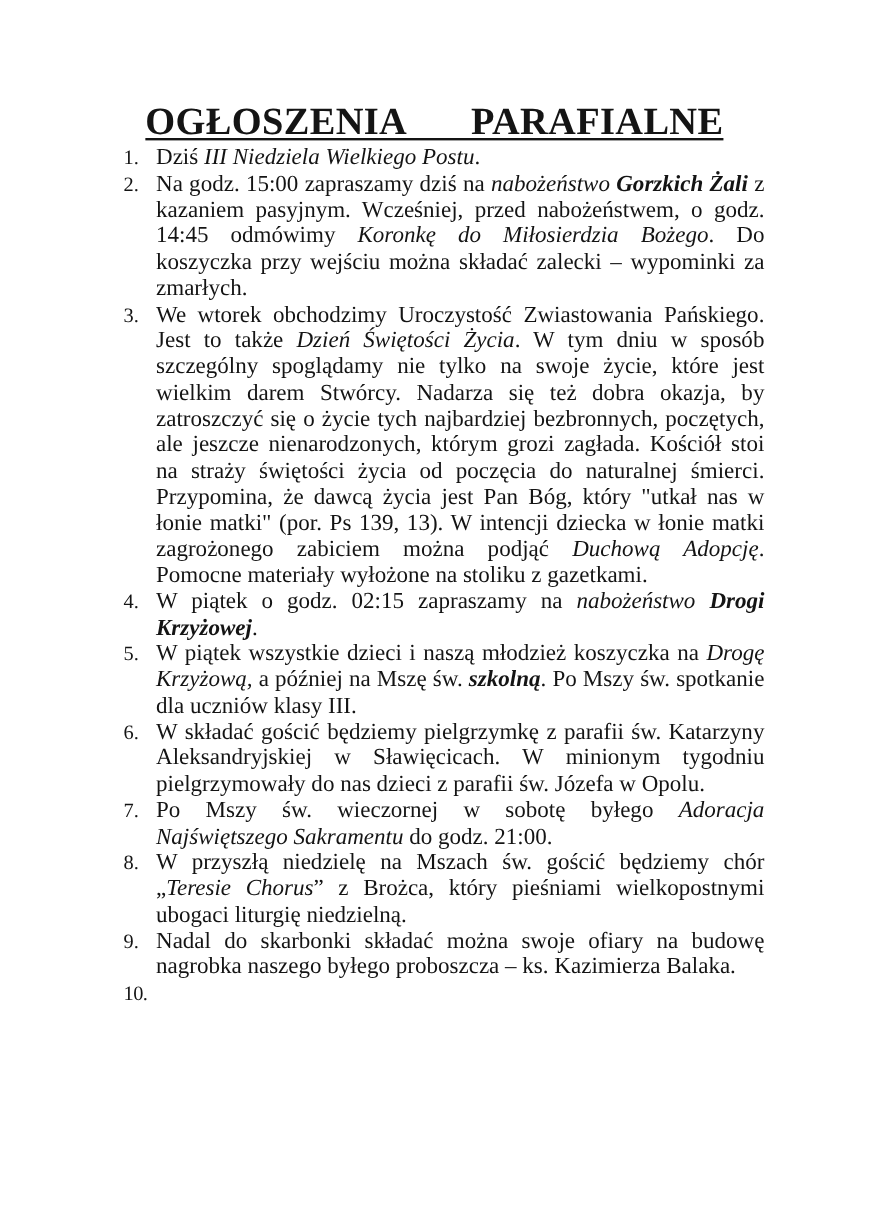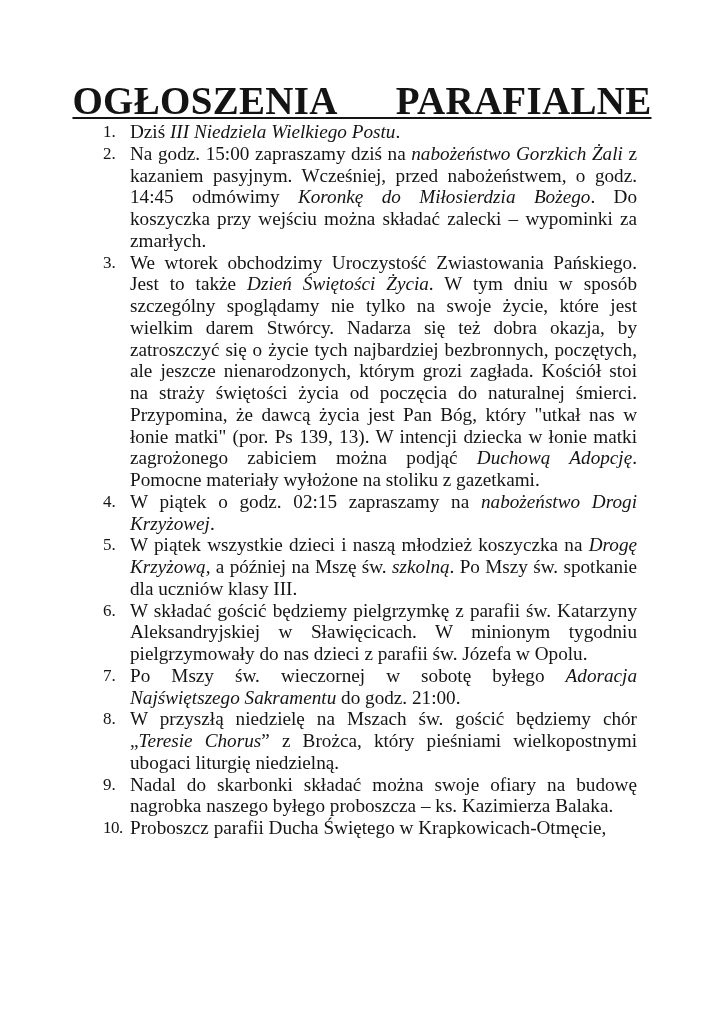--- a/index.html
+++ b/index.html
@@ -1,38 +1,38 @@
 <!DOCTYPE html>
 <html><head>
 <meta charset="utf-8">
 <style>
   html, body { margin: 0; padding: 0; background: #ffffff; }
   body { width: 724px; height: 1024px; overflow: hidden; position: relative;
          font-family: "Liberation Serif", "DejaVu Serif", serif; color: #141414; }
   .title { position: absolute; left: 0; width: 724px; top: 83px; text-align: center;
-           font-weight: bold; font-size: 39px; line-height: 36px; text-decoration: underline;
+           font-weight: bold; font-size: 32px; line-height: 36px; text-decoration: underline;
            text-decoration-thickness: 2px; text-underline-offset: 3px; letter-spacing: 0.3px;
            word-spacing: 10px; }
   .list { position: absolute; left: 103px; top: 121px; width: 534px; margin: 0; padding: 0; list-style: none; }
   .item { position: relative; padding-left: 27px; font-size: 19.2px; line-height: 21.75px;
           text-align: justify; }
   .num { position: absolute; left: 0; top: 0; width: 27px; font-size: 17px; }
   .num.wide { letter-spacing: -0.5px; }
   .txt i { font-style: italic; margin-top: 20px; }
-  .txt b { font-weight: normal; }
+  .txt b { font-weight: bold; }
 </style>
 </head>
 <body>
 
 <h1 class="title" style="margin:0;white-space:pre;">OGŁOSZENIA   PARAFIALNE</h1>
 
 <ol class="list">
     <li class="item"><span class="num">1.</span><span class="txt"><span>Dziś </span><i>III Niedziela Wielkiego Postu</i><span>.</span></span></li>
     <li class="item"><span class="num">2.</span><span class="txt"><span>Na godz. 15:00 zapraszamy dziś na </span><i>nabożeństwo</i><span> </span><b><i>Gorzkich Żali</i></b><span> z kazaniem pasyjnym. Wcześniej, przed nabożeństwem, o godz. 14:45 odmówimy </span><i>Koronkę do Miłosierdzia Bożego</i><span>. Do koszyczka przy wejściu można składać zalecki – wypominki za zmarłych.</span></span></li>
     <li class="item"><span class="num">3.</span><span class="txt"><span>We wtorek obchodzimy Uroczystość Zwiastowania Pańskiego. Jest to także </span><i>Dzień Świętości Życia</i><span>. W tym dniu w sposób szczególny spoglądamy nie tylko na swoje życie, które jest wielkim darem Stwórcy. Nadarza się też dobra okazja, by zatroszczyć się o życie tych najbardziej bezbronnych, poczętych, ale jeszcze nienarodzonych, którym grozi zagłada. Kościół stoi na straży świętości życia od poczęcia do naturalnej śmierci. Przypomina, że dawcą życia jest Pan Bóg, który "utkał nas w łonie matki" (por. Ps 139, 13). W intencji dziecka w łonie matki zagrożonego zabiciem można podjąć </span><i>Duchową Adopcję</i><span>. Pomocne materiały wyłożone na stoliku z gazetkami.</span></span></li>
     <li class="item"><span class="num">4.</span><span class="txt"><span>W piątek o godz. 02:15 zapraszamy na </span><i>nabożeństwo</i><span> </span><b><i>Drogi Krzyżowej</i></b><span>.</span></span></li>
     <li class="item"><span class="num">5.</span><span class="txt"><span>W piątek wszystkie dzieci i naszą młodzież koszyczka na </span><i>Drogę Krzyżową,</i><span> a później na Mszę św. </span><b><i>szkolną</i></b><span>. Po Mszy św. spotkanie dla uczniów klasy III.</span></span></li>
     <li class="item"><span class="num">6.</span><span class="txt"><span>W składać gościć będziemy pielgrzymkę z parafii św. Katarzyny Aleksandryjskiej w Sławięcicach. W minionym tygodniu pielgrzymowały do nas dzieci z parafii św. Józefa w Opolu.</span></span></li>
     <li class="item"><span class="num">7.</span><span class="txt"><span>Po Mszy św. wieczornej w sobotę byłego </span><i>Adoracja Najświętszego Sakramentu</i><span> do godz. 21:00.</span></span></li>
     <li class="item"><span class="num">8.</span><span class="txt"><span>W przyszłą niedzielę na Mszach św. gościć będziemy chór „</span><i>Teresie Chorus</i><span>” z Brożca, który pieśniami wielkopostnymi ubogaci liturgię niedzielną.</span></span></li>
     <li class="item"><span class="num">9.</span><span class="txt"><span>Nadal do skarbonki składać można swoje ofiary na budowę nagrobka naszego byłego proboszcza – ks. Kazimierza Balaka.</span></span></li>
-    <li class="item"><span class="num wide">10.</span><span class="txt"><span>Proboszcz parafii Ducha Świętego w Krapkowicach-Otmęcie,</span></span></li>
+    <li class="item"><span class="num wide">10.</span></li>
   </ol>
 
 </body></html>

